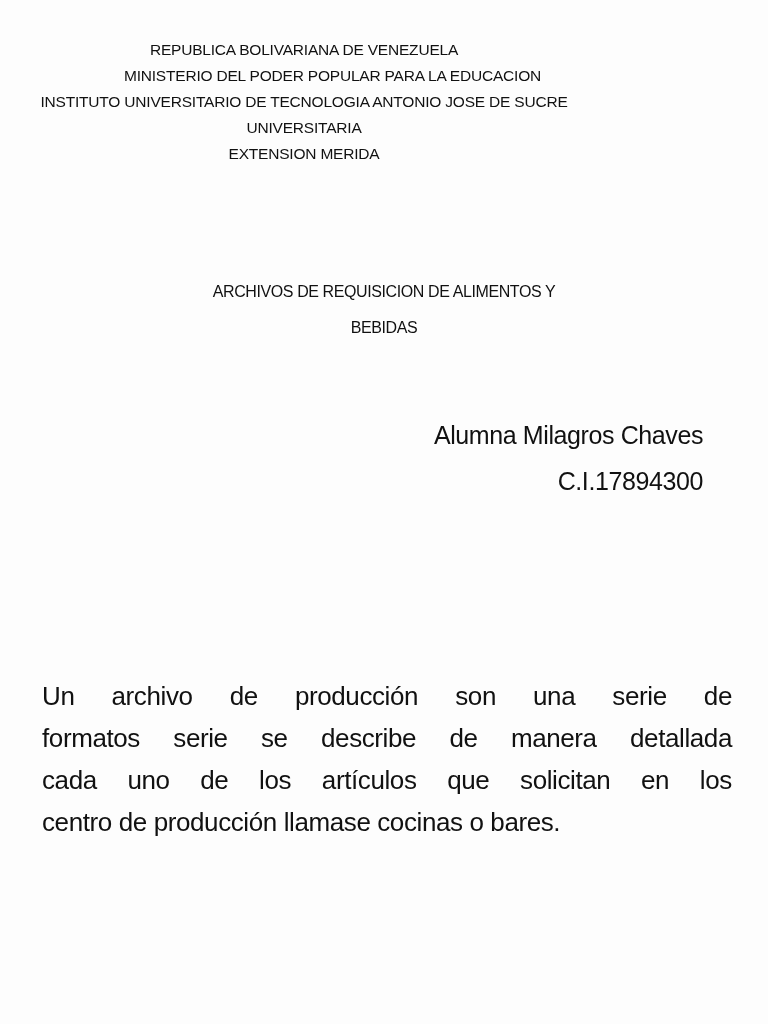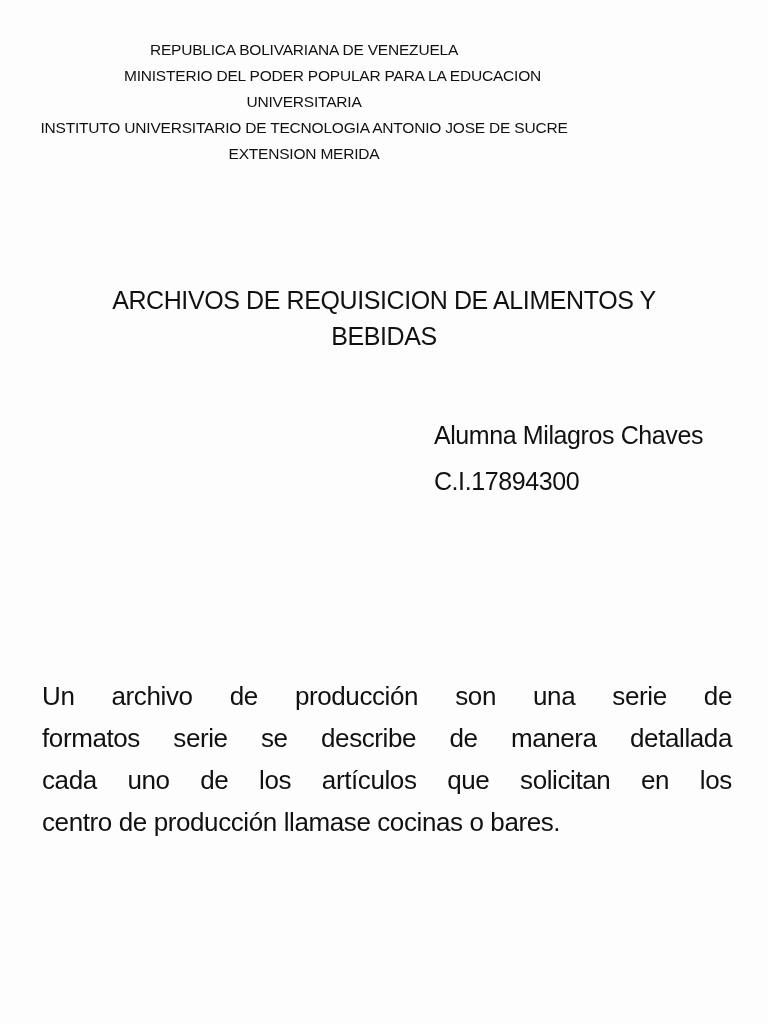--- a/index.html
+++ b/index.html
@@ -27,36 +27,37 @@
     }
     .header-block .line {
       display: block;
       white-space: nowrap;
     }
     .header-block .indent {
       padding-left: 57px;
     }
     .title-block {
       position: absolute;
-      top: 282px;
+      top: 274px;
       left: 40px;
       width: 688px;
       text-align: center;
-      font-size: 25px;
+      font-size: 16px;
       line-height: 36px;
       letter-spacing: -0.4px;
     }
     .title-block .line {
       display: block;
       white-space: nowrap;
     }
     .author-block {
       position: absolute;
       top: 412px;
       right: 65px;
+      text-align: right;
       font-size: 25px;
       line-height: 46px;
       letter-spacing: -0.4px;
     }
     .author-block .line {
       display: block;
       white-space: nowrap;
     }
     .body-text {
       position: absolute;
@@ -81,22 +82,22 @@
       justify-content: space-between;
       white-space: nowrap;
     }
   </style>
 </head>
 <body>
 
 <div class="header-block">
   <span class="line">REPUBLICA BOLIVARIANA DE VENEZUELA</span>
   <span class="line indent">MINISTERIO DEL PODER POPULAR PARA LA EDUCACION</span>
+  <span class="line">INSTITUTO UNIVERSITARIO DE TECNOLOGIA ANTONIO JOSE DE SUCRE</span>
   <span class="line">UNIVERSITARIA</span>
-  <span class="line">INSTITUTO UNIVERSITARIO DE TECNOLOGIA ANTONIO JOSE DE SUCRE</span>
   <span class="line">EXTENSION MERIDA</span>
 </div>
 
 <div class="title-block">
   <span class="line">ARCHIVOS DE REQUISICION DE ALIMENTOS Y</span>
   <span class="line">BEBIDAS</span>
 </div>
 
 <div class="author-block">
   <span class="line">Alumna Milagros Chaves</span>

